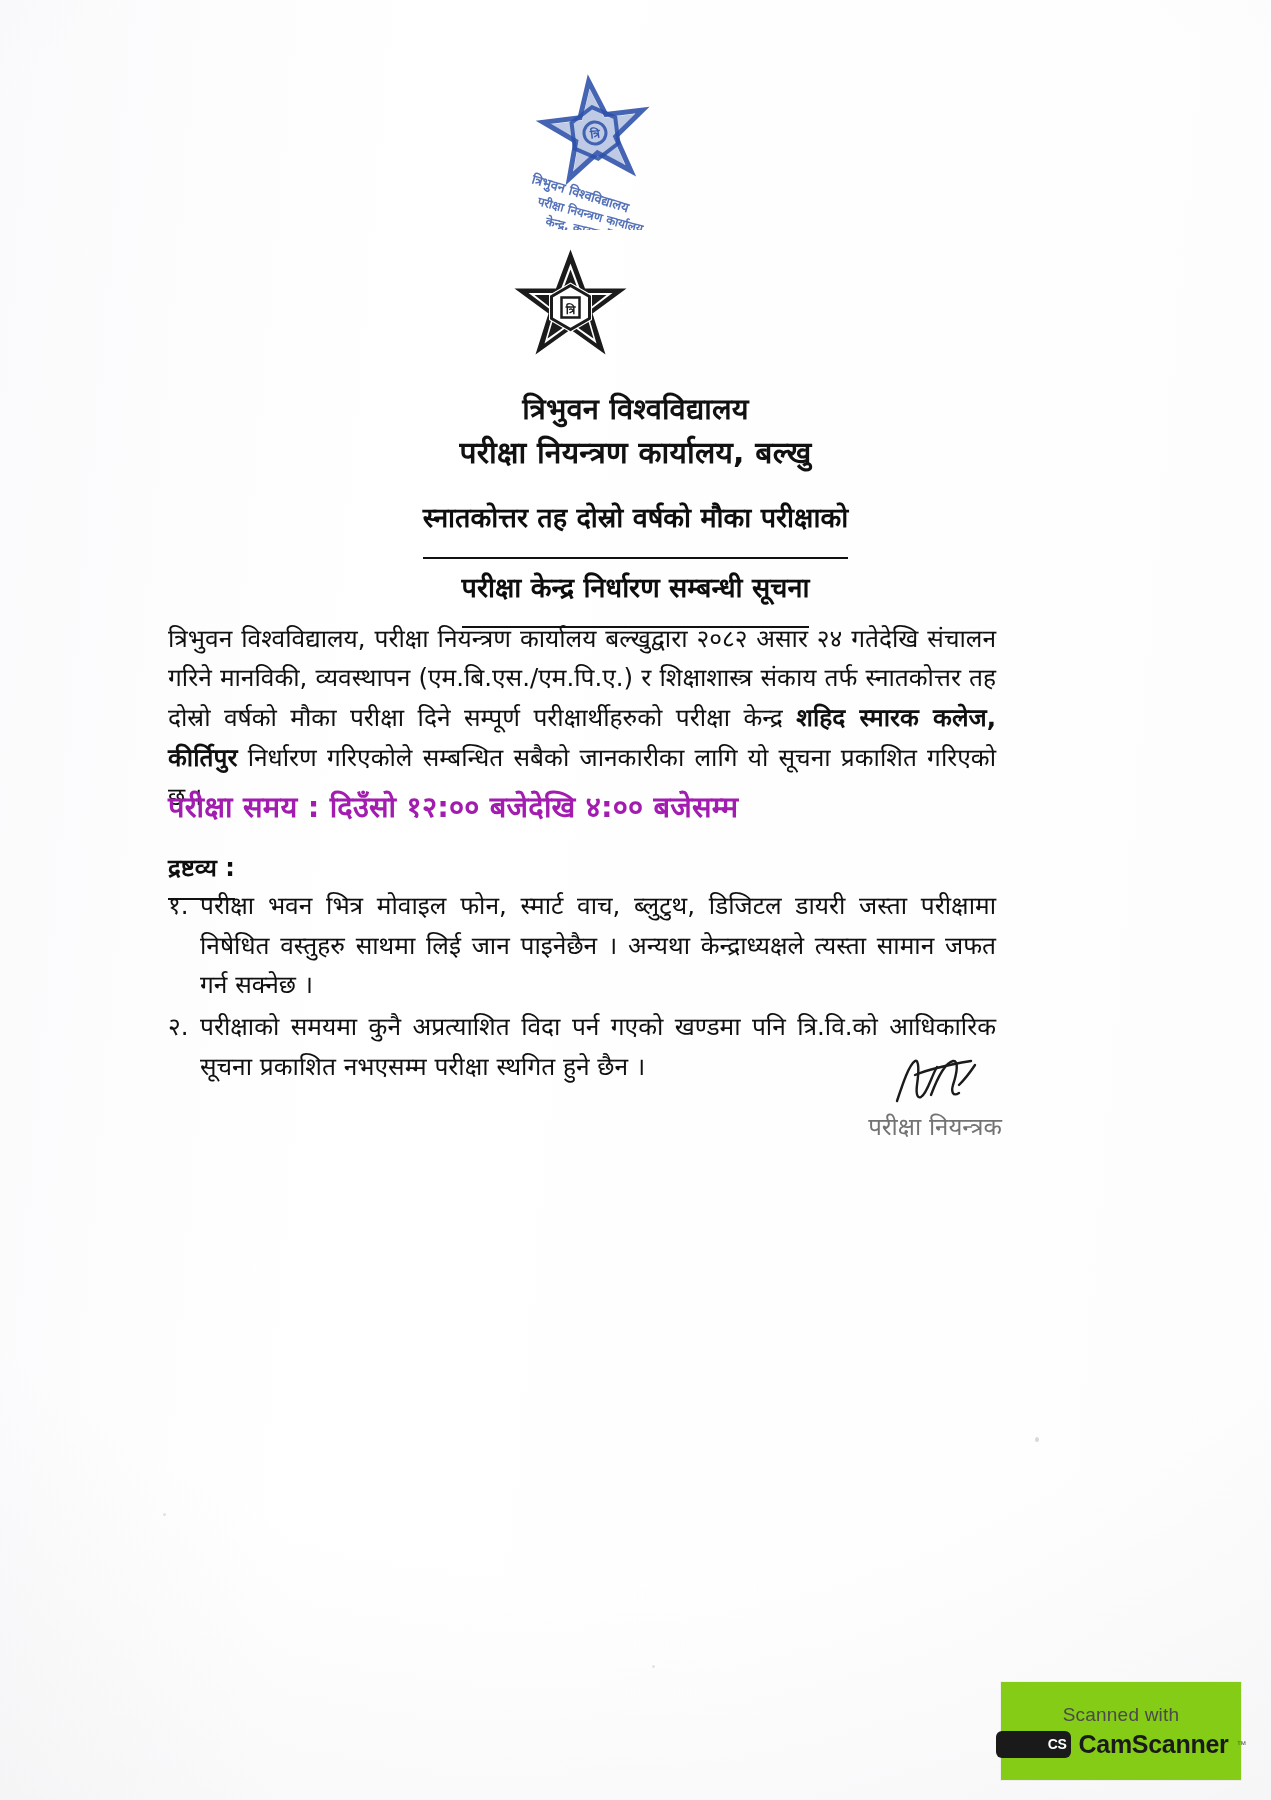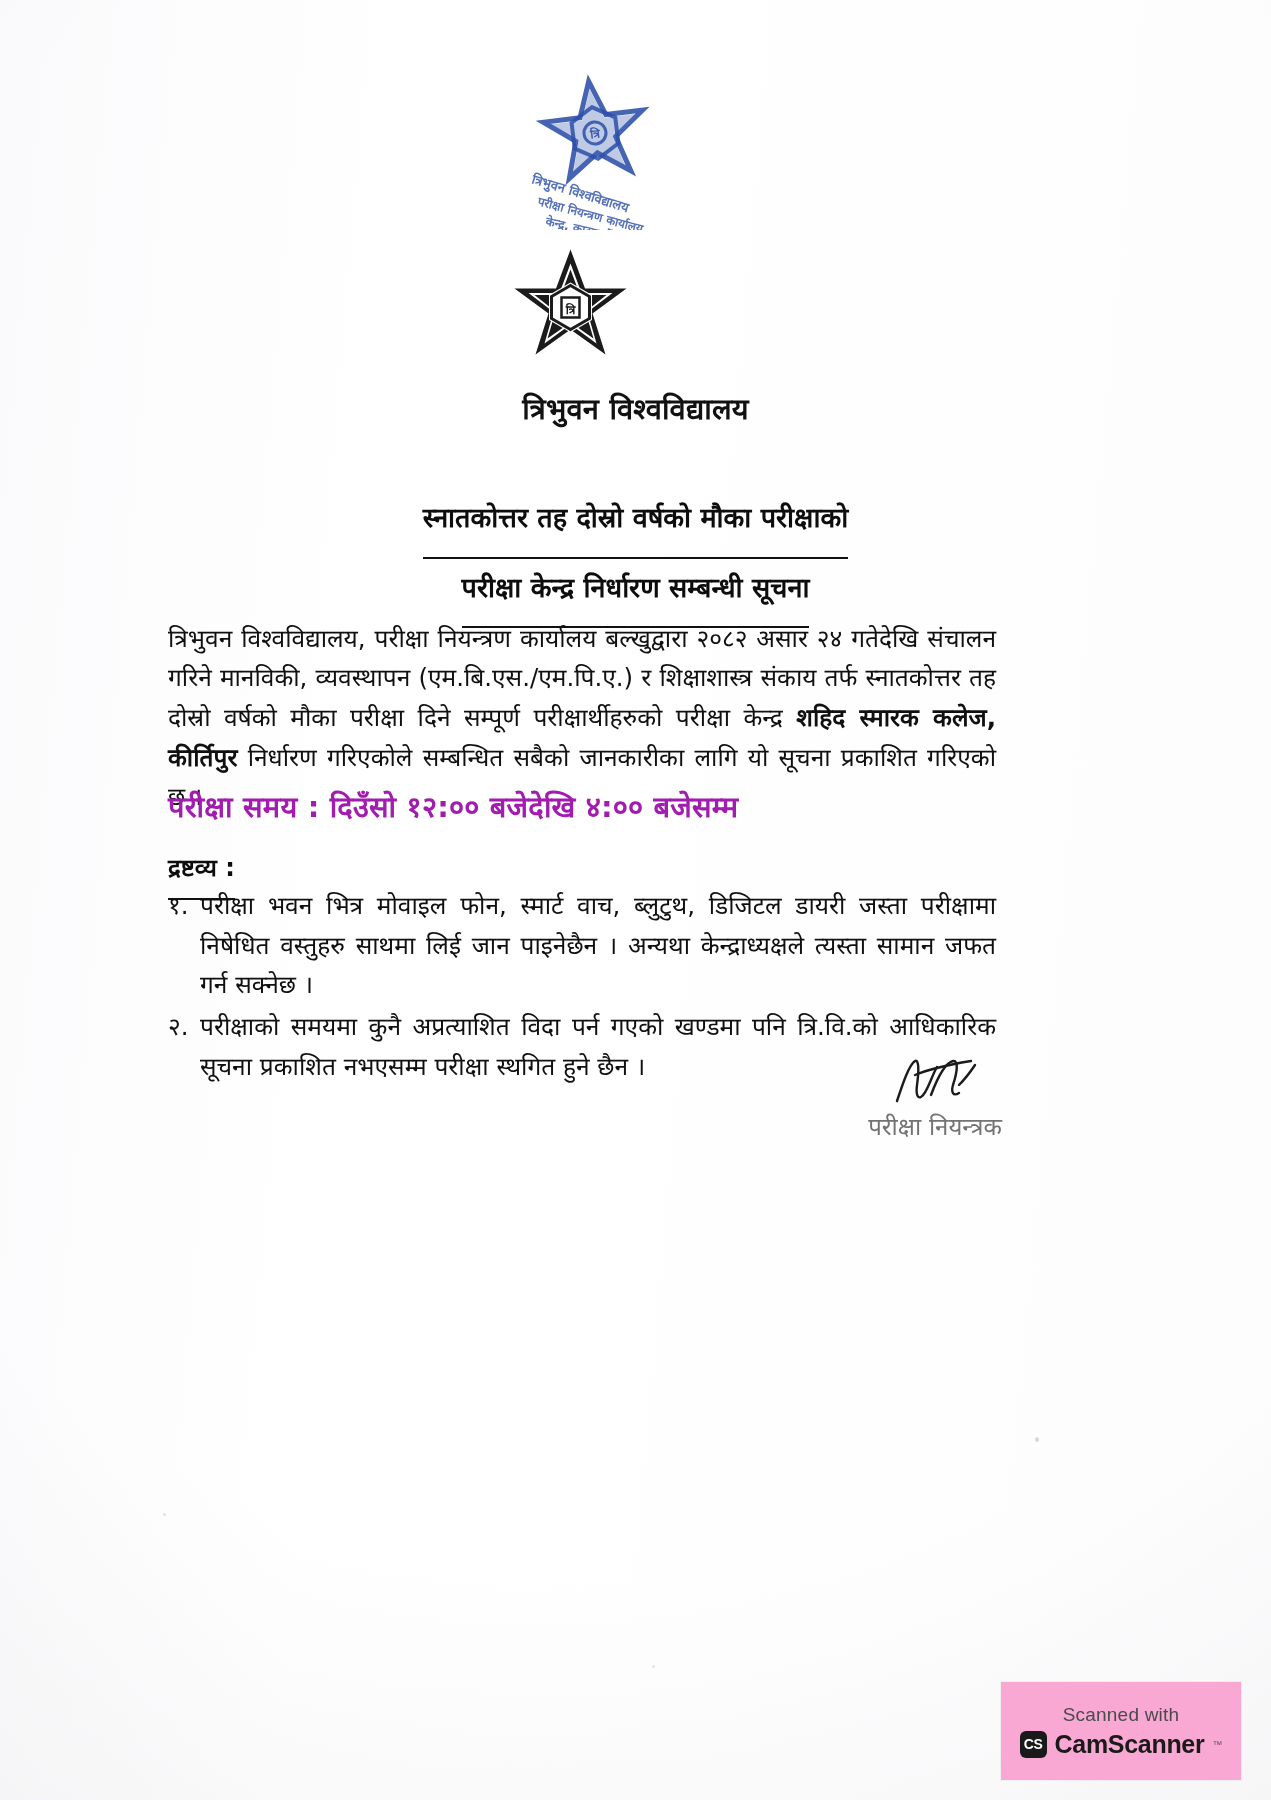--- a/index.html
+++ b/index.html
@@ -148,21 +148,21 @@
   .speck{position:absolute;background:#d8d8da;border-radius:50%;}
   .s1{left:1035px;top:1437px;width:4px;height:5px;}
   .s2{left:163px;top:1513px;width:3px;height:3px;background:#e2e2e4;}
   .s3{left:652px;top:1665px;width:3px;height:3px;background:#e4e4e6;}
 
   
   .cam-wm{
     position:absolute;
     right:30px;bottom:20px;
     width:240px;height:98px;
-    background:#f9a8d4;
+    background:#84cc16;
     box-shadow:0 0 0 1px rgba(0,0,0,0.04);
     display:flex;
     flex-direction:column;
     align-items:center;
     justify-content:center;
     gap:4px;
   }
   .cam-top{
     font-family:"Liberation Sans",sans-serif;
     font-size:19px;color:#4a4a4a;font-weight:400;
@@ -171,20 +171,21 @@
   .cam-bottom{
     display:flex;align-items:center;gap:8px;
   }
   .cam-badge{
     width:27px;height:27px;border-radius:6px;
     background:#1a1a1a;color:#ffffff;
     font-family:"Liberation Sans",sans-serif;
     font-size:14px;font-weight:700;
     display:flex;align-items:center;justify-content:center;
     letter-spacing:-0.5px;
+    padding-left:48px;
   }
   .cam-name{
     font-family:"Liberation Sans",sans-serif;
     font-size:25px;font-weight:700;color:#1a1a1a;
     letter-spacing:-0.3px;
   }
   .cam-tm{
     font-size:10px;vertical-align:super;font-weight:400;color:#5a5a5a;
   }
 </style>
@@ -220,20 +221,21 @@
         <polygon points="0,-25 21.5,-12.5 21.5,12.5 0,25 -21.5,12.5 -21.5,-12.5" fill="#ffffff"></polygon>
         <polygon points="0,-22 19,-11 19,11 0,22 -19,11 -19,-11" fill="none" stroke="#1b1b1b" stroke-width="3"></polygon>
         <rect x="-9" y="-10" width="18" height="20" fill="none" stroke="#1b1b1b" stroke-width="2.5"></rect>
         <text x="0" y="6" font-family="DejaVu Sans, sans-serif" font-size="12" font-weight="700" fill="#1b1b1b" text-anchor="middle">त्रि</text>
       </g>
     </svg>
   </div>
 
   <div class="org-block">
     <div class="org-line1">त्रिभुवन विश्वविद्यालय</div>
+    <div class="org-line2">परीक्षा नियन्त्रण कार्यालय, बल्खु</div>
   </div>
 
   <div class="subject-block">
     <div class="subject-line">स्नातकोत्तर तह दोस्रो वर्षको मौका परीक्षाको</div><br>
     <div class="subject-line second">परीक्षा केन्द्र निर्धारण सम्बन्धी सूचना</div>
   </div>
 
   <p class="body-block"><span>त्रिभुवन विश्वविद्यालय, परीक्षा नियन्त्रण कार्यालय बल्खुद्वारा २०८२ असार २४ गतेदेखि संचालन गरिने मानविकी, व्यवस्थापन (एम.बि.एस./एम.पि.ए.) र शिक्षाशास्त्र संकाय तर्फ स्नातकोत्तर तह दोस्रो वर्षको मौका परीक्षा दिने सम्पूर्ण परीक्षार्थीहरुको परीक्षा केन्द्र </span><b>शहिद स्मारक कलेज, कीर्तिपुर</b><span> निर्धारण गरिएकोले सम्बन्धित सबैको जानकारीका लागि यो सूचना प्रकाशित गरिएको छ ।</span></p>
 
   <div class="exam-time">परीक्षा समय : दिउँसो १२:०० बजेदेखि ४:०० बजेसम्म</div>

